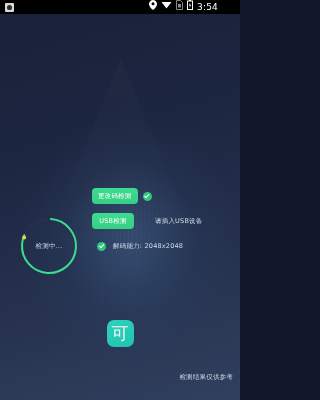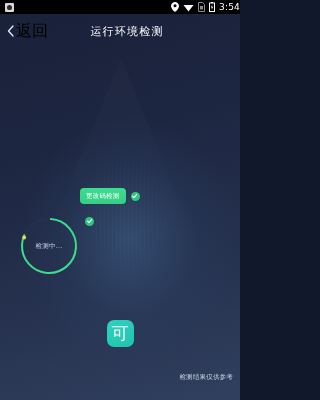--- a/index.html
+++ b/index.html
@@ -72,23 +72,22 @@
     z-index: 20;
   }
   .sb-left {
     display: flex;
     align-items: center;
     padding-left: 5px;
     flex: 1;
   }
   .sb-right {
     display: flex;
-    align-items: center;
     gap: 4px;
-    padding-right: 0;
+    padding-right: 22px;
   }
   .notif-icon {
     width: 9px; height: 9px;
     background: #d8d8d8;
     border-radius: 1px;
     position: relative;
   }
   .notif-icon::after {
     content: "";
     position: absolute;
@@ -158,21 +157,21 @@
     display: flex;
     align-items: center;
     justify-content: center;
     color: #c9d4e6;
     font-size: 6.5px;
     letter-spacing: 0.2px;
   }
 
   #check-list {
     position: absolute;
-    left: 80px;
+    left: 92px;
     top: 140px;
     width: 148px;
   }
   .check-row {
     display: flex;
     align-items: center;
     height: 16px;
     margin-bottom: 9px;
   }
   .check-pill {
@@ -289,52 +288,49 @@
       </svg>
       <svg class="sb-ic" width="6" height="10" viewBox="0 0 6 10">
         <rect x="2" y="0" width="2" height="1" fill="#fff"></rect>
         <rect x="0.5" y="1" width="5" height="8.5" fill="none" stroke="#fff" stroke-width="1"></rect>
         <path d="M3.3 2.4 L1.8 5.4 H2.9 L2.5 8 L4.2 4.7 H3.0 Z" fill="#fff"></path>
       </svg>
       <span class="sb-time">3:54</span>
     </div>
   </div>
 
-  <div id="header">
-    <div id="back-button">
-      <svg class="chev" width="7" height="12" viewBox="0 0 7 12">
-        <path d="M6 1 L1.5 6 L6 11" fill="none" stroke="#e9edf5" stroke-width="1.3" stroke-linecap="round" stroke-linejoin="round"></path>
-      </svg>
-      <span>返回</span>
-    </div>
-    <div id="page-title">运行环境检测</div>
-  </div>
 
   <div id="main">
 
     <div id="progress-ring-wrap">
       <svg width="62" height="62" viewBox="0 0 62 62">
         <circle cx="31" cy="31" r="27" fill="none" stroke="#2a3454" stroke-width="1.6" opacity="0.55"></circle>
         <circle cx="31" cy="31" r="27" fill="none" stroke="#3ddc8f" stroke-width="2" stroke-linecap="round" stroke-dasharray="136 170" stroke-dashoffset="0" transform="rotate(-86 31 31)"></circle>
         <circle cx="6.2" cy="22.5" r="1.9" fill="#e8d84a"></circle>
       </svg>
       <div id="ring-label">检测中...</div>
     </div>
 
     <div id="check-list">
 
       <div class="check-row">
         <div class="check-pill">更改码检测</div>
         <span class="check-mark"></span>
         <span class="check-desc"></span>
       </div>
 
+      <div class="check-row">
+        <div class="check-pill">USB检测</div>
+        <span class="check-mark hidden"></span>
+        <span class="check-desc">请插入USB设备</span>
+      </div>
 
       <div class="check-row">
         <span class="check-mark"></span>
+        <span class="check-desc">解码能力: 2048x2048</span>
       </div>
 
     </div>
 
     <div id="watermark">
       <div id="wm-logo">
         <span id="wm-logo-glyph">可</span>
       </div>
     </div>
 

